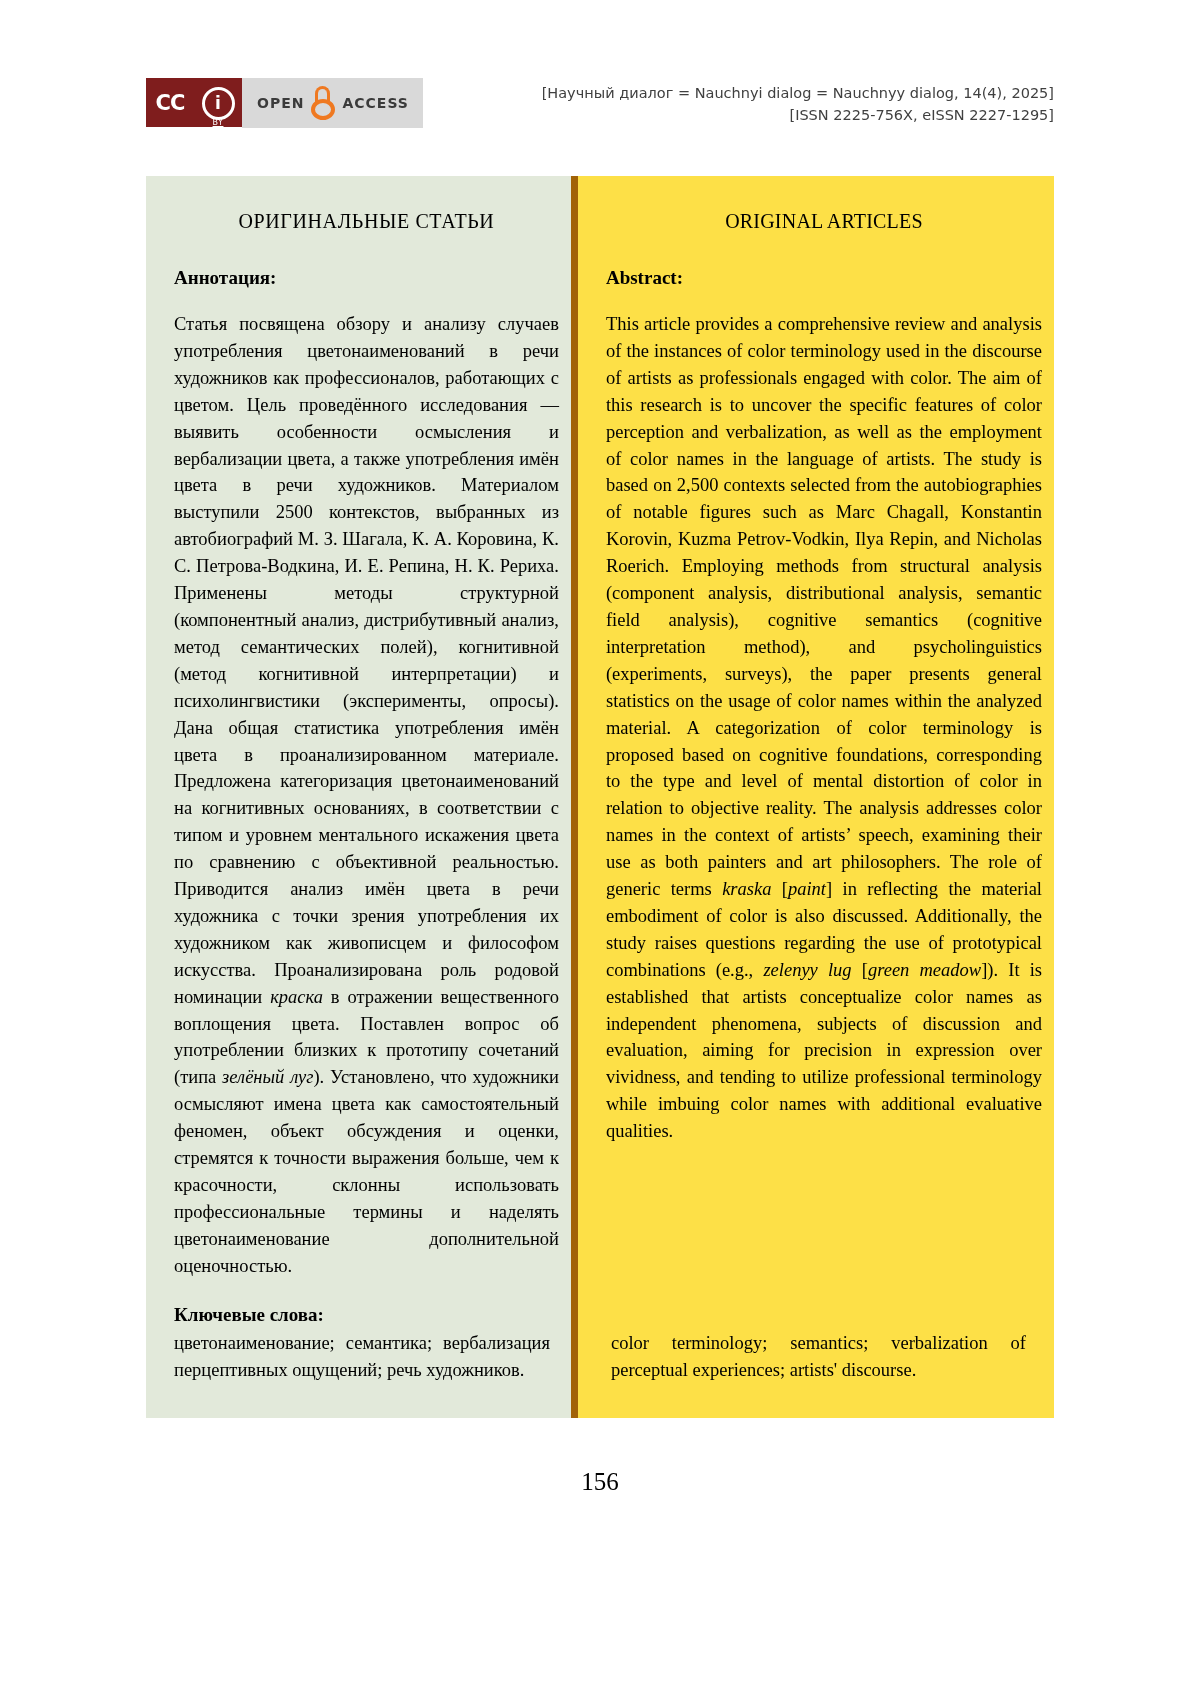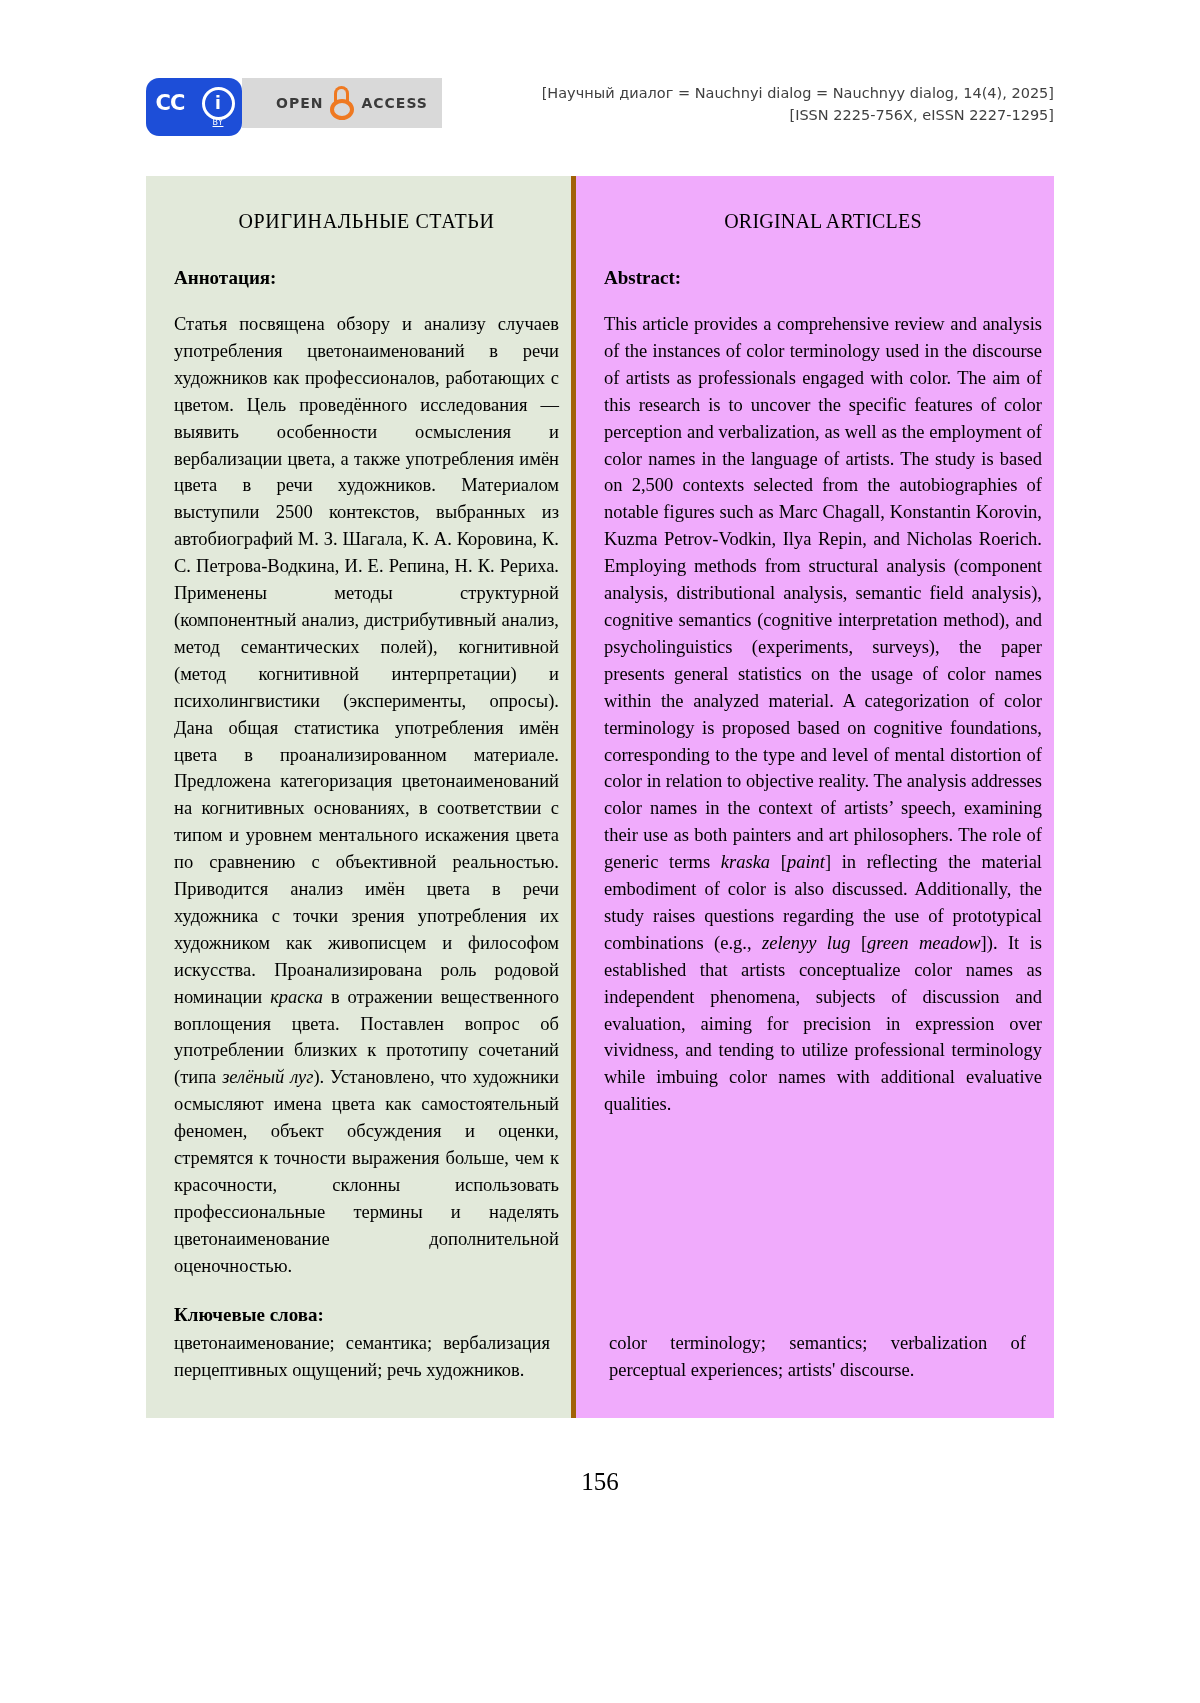--- a/index.html
+++ b/index.html
@@ -32,24 +32,23 @@
   .oa-badge {
     position: absolute;
     left: 0;
     top: 6px;
     display: flex;
     align-items: stretch;
     height: 50px;
   }
   .cc-block {
     display: flex;
-    background: #1d4ed8;
-    height: 58px;
+    background: #7f1d1d;
+    height: 49px;
     align-items: stretch;
-    border-radius: 13px;
   }
   .cc-cell {
     width: 48px;
     height: 50px;
     display: flex;
     align-items: center;
     justify-content: center;
     position: relative;
   }
   .cc-circle {
@@ -83,21 +82,21 @@
     font-family: "DejaVu Sans", sans-serif;
     font-size: 8px;
     letter-spacing: 0.5px;
     text-decoration: underline;
   }
   .oa-text-block {
     background: #d9d9d9;
     height: 50px;
     display: flex;
     align-items: center;
-    padding: 0 14px 0 34px;
+    padding: 0 14px 0 15px;
     gap: 6px;
   }
   .oa-word {
     font-family: "DejaVu Sans", sans-serif;
     font-size: 14px;
     letter-spacing: 1px;
     color: #3b3b3b;
     font-weight: 600;
   }
   .oa-lock {
@@ -152,22 +151,22 @@
     box-sizing: border-box;
     padding: 26px 12px 20px 28px;
     position: relative;
   }
   .col-ru {
     width: 454px;
     background: #e2e9da;
   }
   .col-en {
     width: 516px;
-    background: #f0abfc;
-    border-left: 5px solid #a16207;
+    background: #fde047;
+    border-left: 7px solid #a16207;
   }
   .col-head {
     text-align: center;
     font-size: 20px;
     letter-spacing: 0.6px;
     margin: 8px 0 34px 0;
   }
   .col-head-en {
     text-align: center;
     font-size: 20px;

